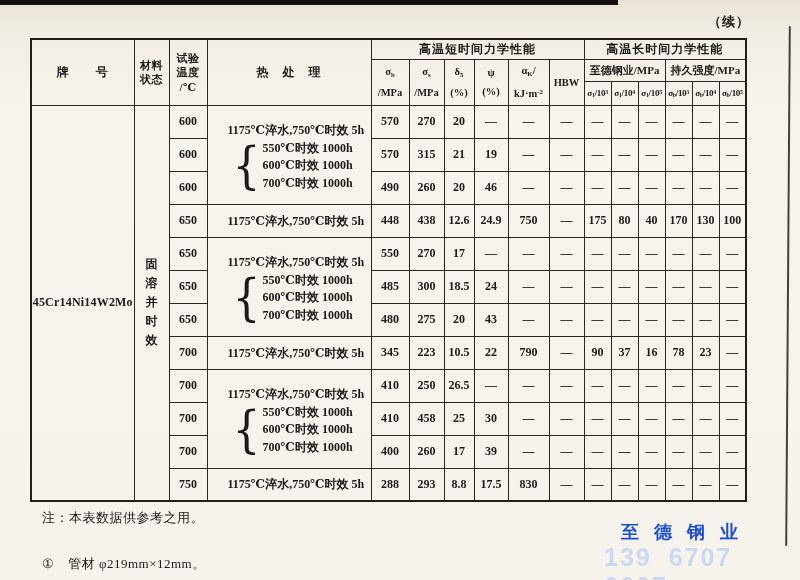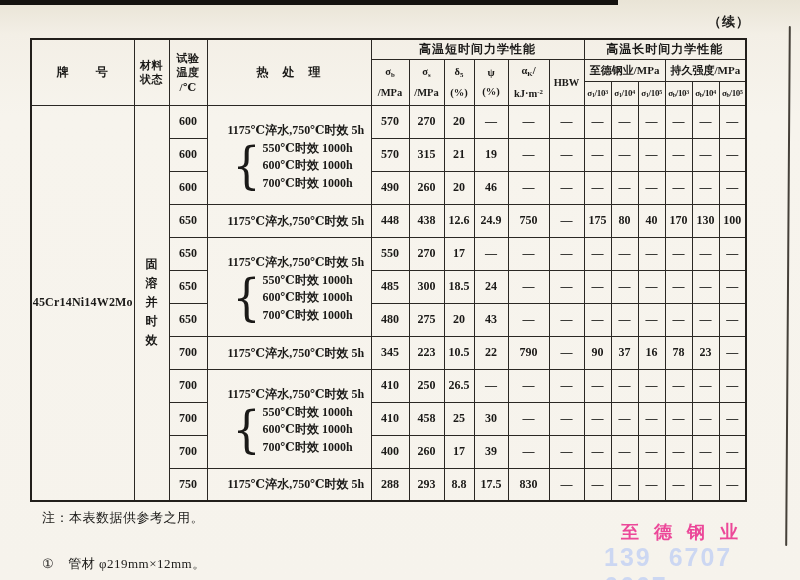--- a/index.html
+++ b/index.html
@@ -362,14 +362,14 @@
     </tbody>
 </table>
 
 <div class="note note1">
   <span>注：</span><span>本表数据供参考之用。</span>
 </div>
 <div class="note note2">
   <span class="circ">①</span><span>管材 φ219mm×12mm。</span>
 </div>
 
-<div class="wm wm-name" style="color: #ec4899;">至德钢业</div>
+<div class="wm wm-name" style="color: #1d4ed8;">至德钢业</div>
 <div class="wm wm-phone" style="color: rgb(204, 215, 242);">139 6707 6667</div>
 
 </body></html>

